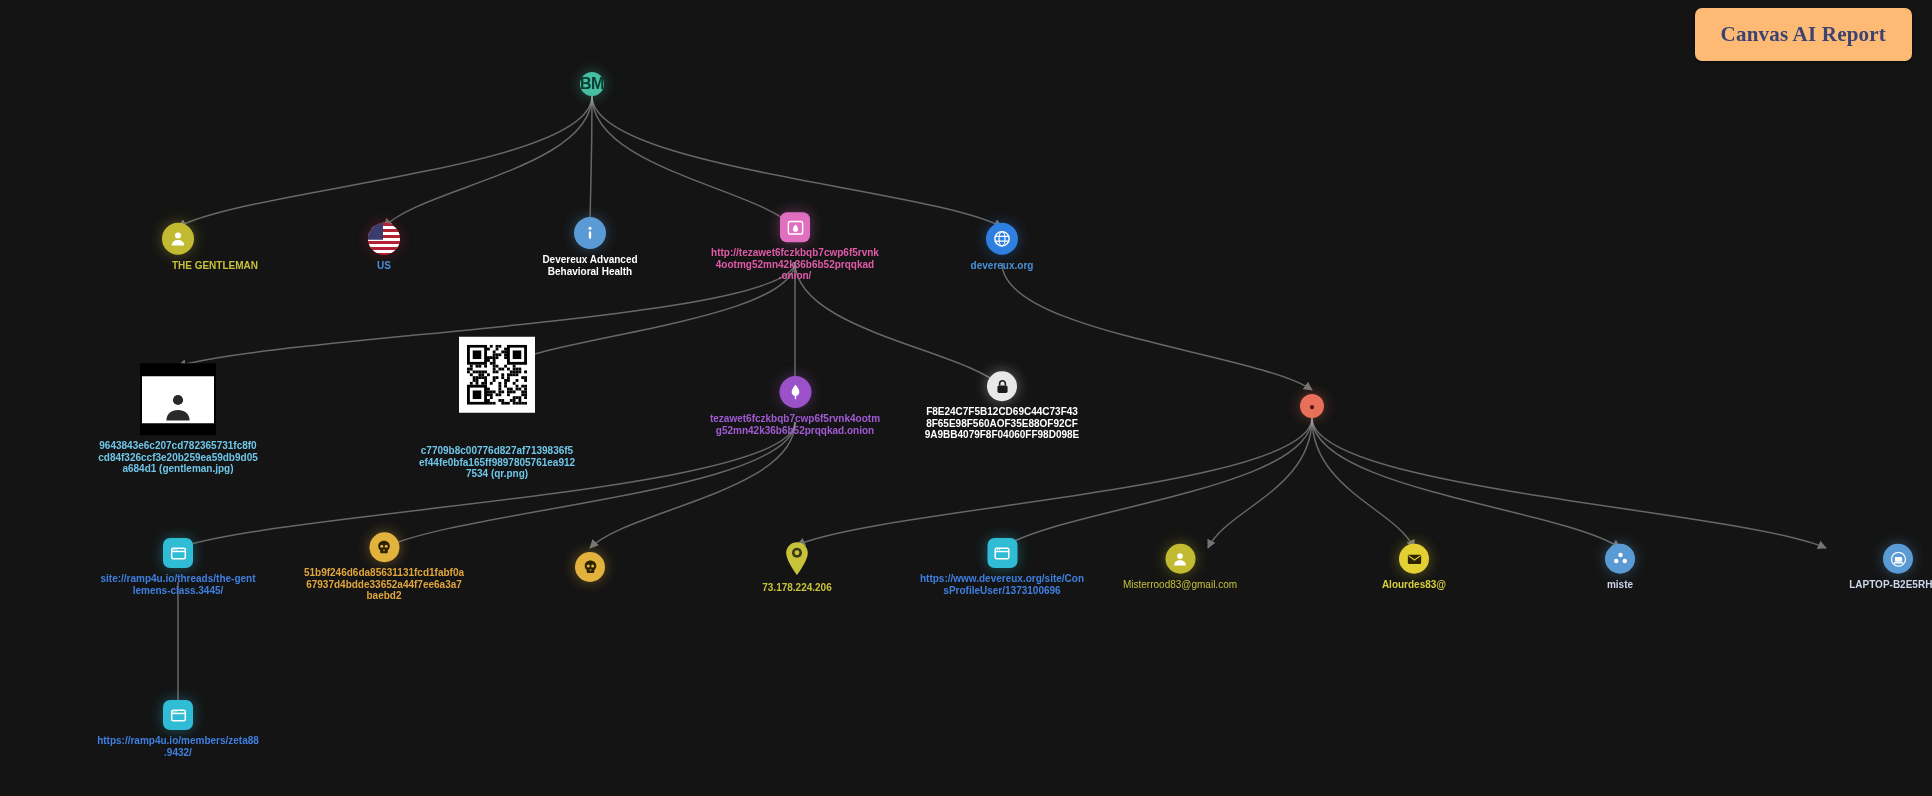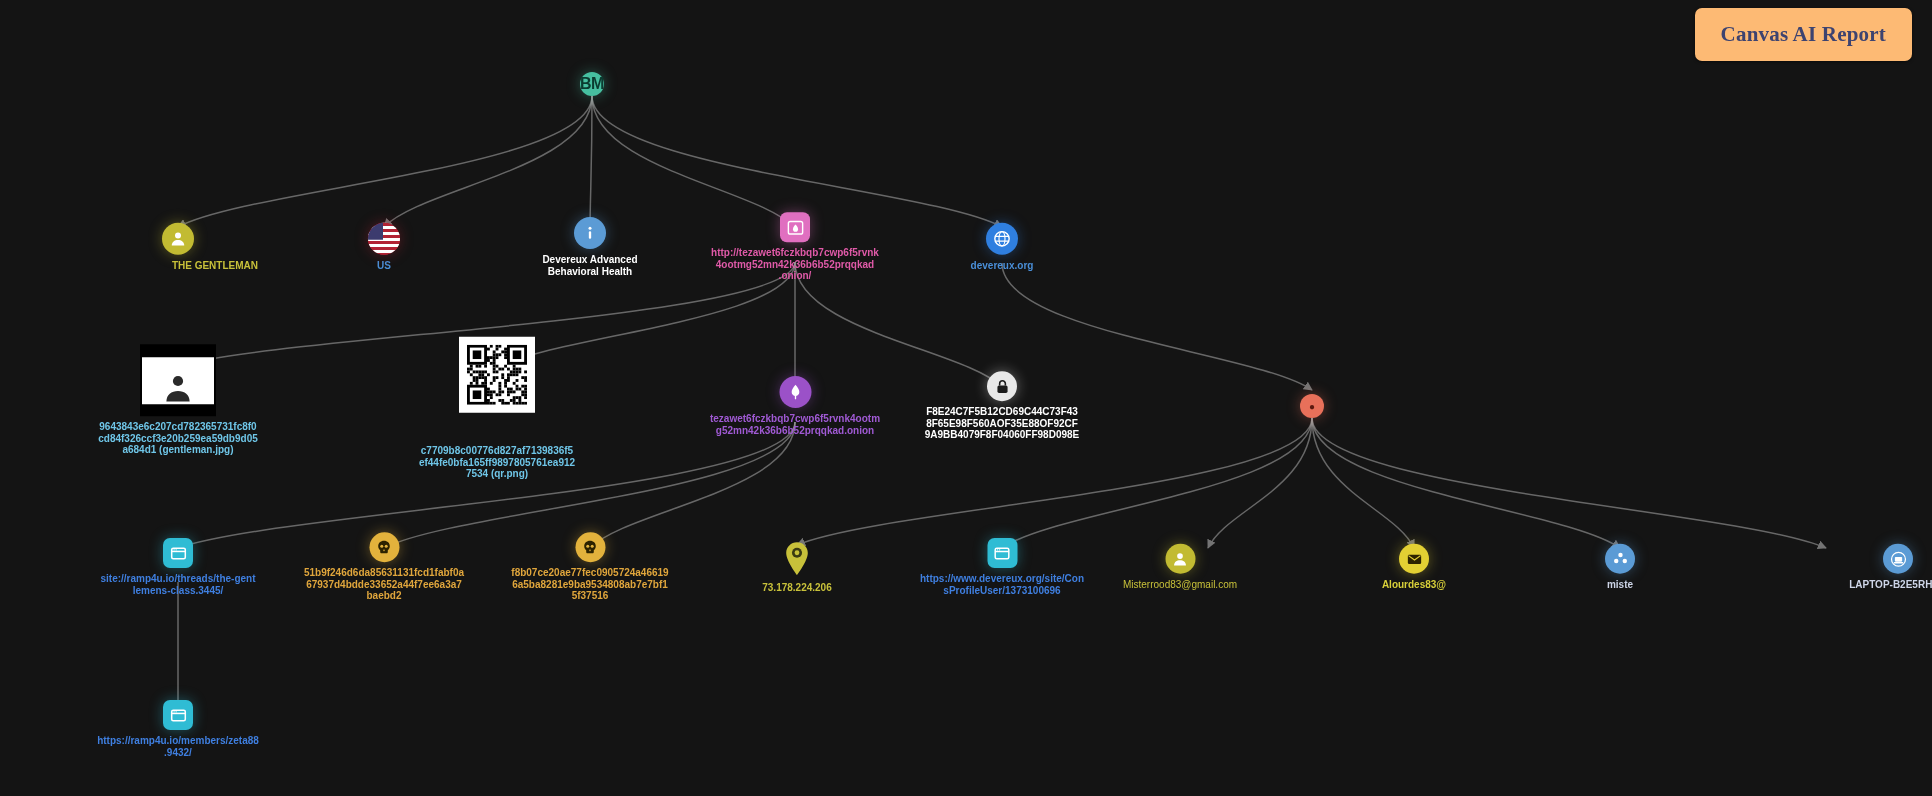--- a/index.html
+++ b/index.html
@@ -163,21 +163,21 @@
       <div class="node" style="left: 1002px; top: 247px;">
         <div class="glyph circle" style="width: 32px; height: 32px; background: rgb(47, 127, 224); box-shadow: rgba(47, 127, 224, 0.4) 0px 0px 14px;">
           <svg width="20" height="20" viewBox="0 0 24 24" fill="#fff">
             <circle cx="12" cy="12" r="8.6" fill="none" stroke="#fff" stroke-width="1.7"></circle>
             <ellipse cx="12" cy="12" rx="3.6" ry="8.6" fill="none" stroke="#fff" stroke-width="1.4"></ellipse>
             <path d="M3.6 9.2h16.8M3.6 14.8h16.8" stroke="#fff" stroke-width="1.4"></path>
           </svg>
         </div>
         <div class="label bold" style="color: rgb(74, 143, 216); width: 120px;">devereux.org</div>
       </div>
-      <div class="node" style="left: 178px; top: 400px;">
+      <div class="node" style="left: 178px; top: 419px;">
         <div class="glyph photo-frame" style="width: 76px; height: 72px;">
           <div class="photo-inner" style="width:72px;height:47px;">
             <svg width="34" height="34" viewBox="0 0 24 24" fill="#2a2a2a">
               <circle cx="12" cy="7.6" r="3.6"></circle>
               <path d="M3.8 22c0-4.6 3.6-7.4 8.2-7.4s8.2 2.8 8.2 7.4z"></path>
             </svg>
           </div>
         </div>
         <div class="label bold" style="color: rgb(111, 198, 232); width: 200px;">9643843e6c207cd782365731fc8f0
 cd84f326ccf3e20b259ea59db9d05
@@ -394,23 +394,20 @@
       </div>
       <div class="node" style="left: 590px; top: 567px;">
         <div class="glyph circle" style="width: 30px; height: 30px; background: rgb(227, 178, 60); box-shadow: rgba(227, 178, 60, 0.4) 0px 0px 14px;">
           <svg width="19" height="19" viewBox="0 0 24 24" fill="#2c2200">
             <path d="M12 3.2c-4.3 0-7.3 2.9-7.3 6.8 0 2.2 1 3.9 2.5 5v2.3c0 .9.7 1.6 1.6 1.6h6.4c.9 0 1.6-.7 1.6-1.6v-2.3c1.5-1.1 2.5-2.8 2.5-5 0-3.9-3-6.8-7.3-6.8z" fill="#2c2200"></path>
             <circle cx="9.2" cy="10" r="1.9" fill="#e3b23c"></circle>
             <circle cx="14.8" cy="10" r="1.9" fill="#e3b23c"></circle>
             <path d="M10.6 14.6h2.8l-1.4 2.2z" fill="#e3b23c"></path>
           </svg>
         </div>
-        <div class="label bold" style="color: rgb(224, 166, 60); width: 195px;">f8b07ce20ae77fec0905724a46619
-6a5ba8281e9ba9534808ab7e7bf1
-5f37516</div>
       </div>
       <div class="node" style="left: 797px; top: 567px;">
         <div class="glyph" style="width: 30px; height: 36px;">
           <svg width="30" height="36" viewBox="0 0 24 30">
             <path d="M12 1.2C7 1.2 3 5.2 3 10.2c0 6.6 9 18.4 9 18.4s9-11.8 9-18.4c0-5-4-9-9-9z" fill="#c8c13a"></path>
             <circle cx="12" cy="10" r="4.2" fill="#3a3a12"></circle>
             <circle cx="12" cy="10" r="2" fill="#c8c13a"></circle>
           </svg>
         </div>
         <div class="label bold" style="color: rgb(200, 193, 58); width: 140px;">73.178.224.206</div>

